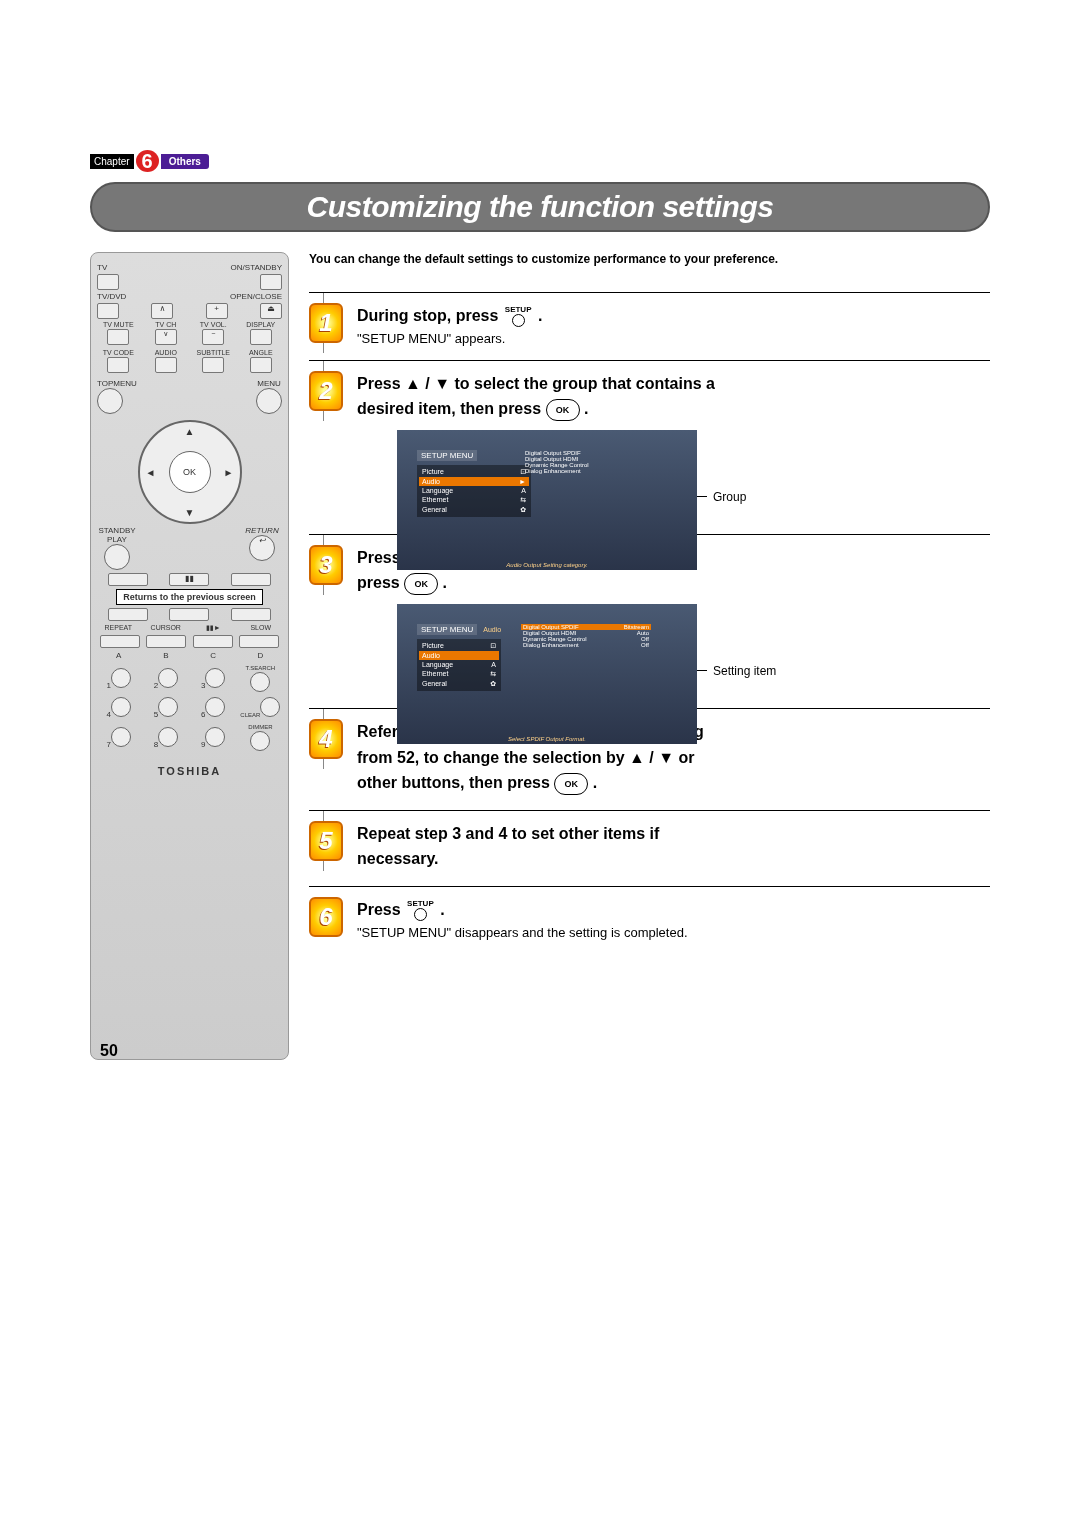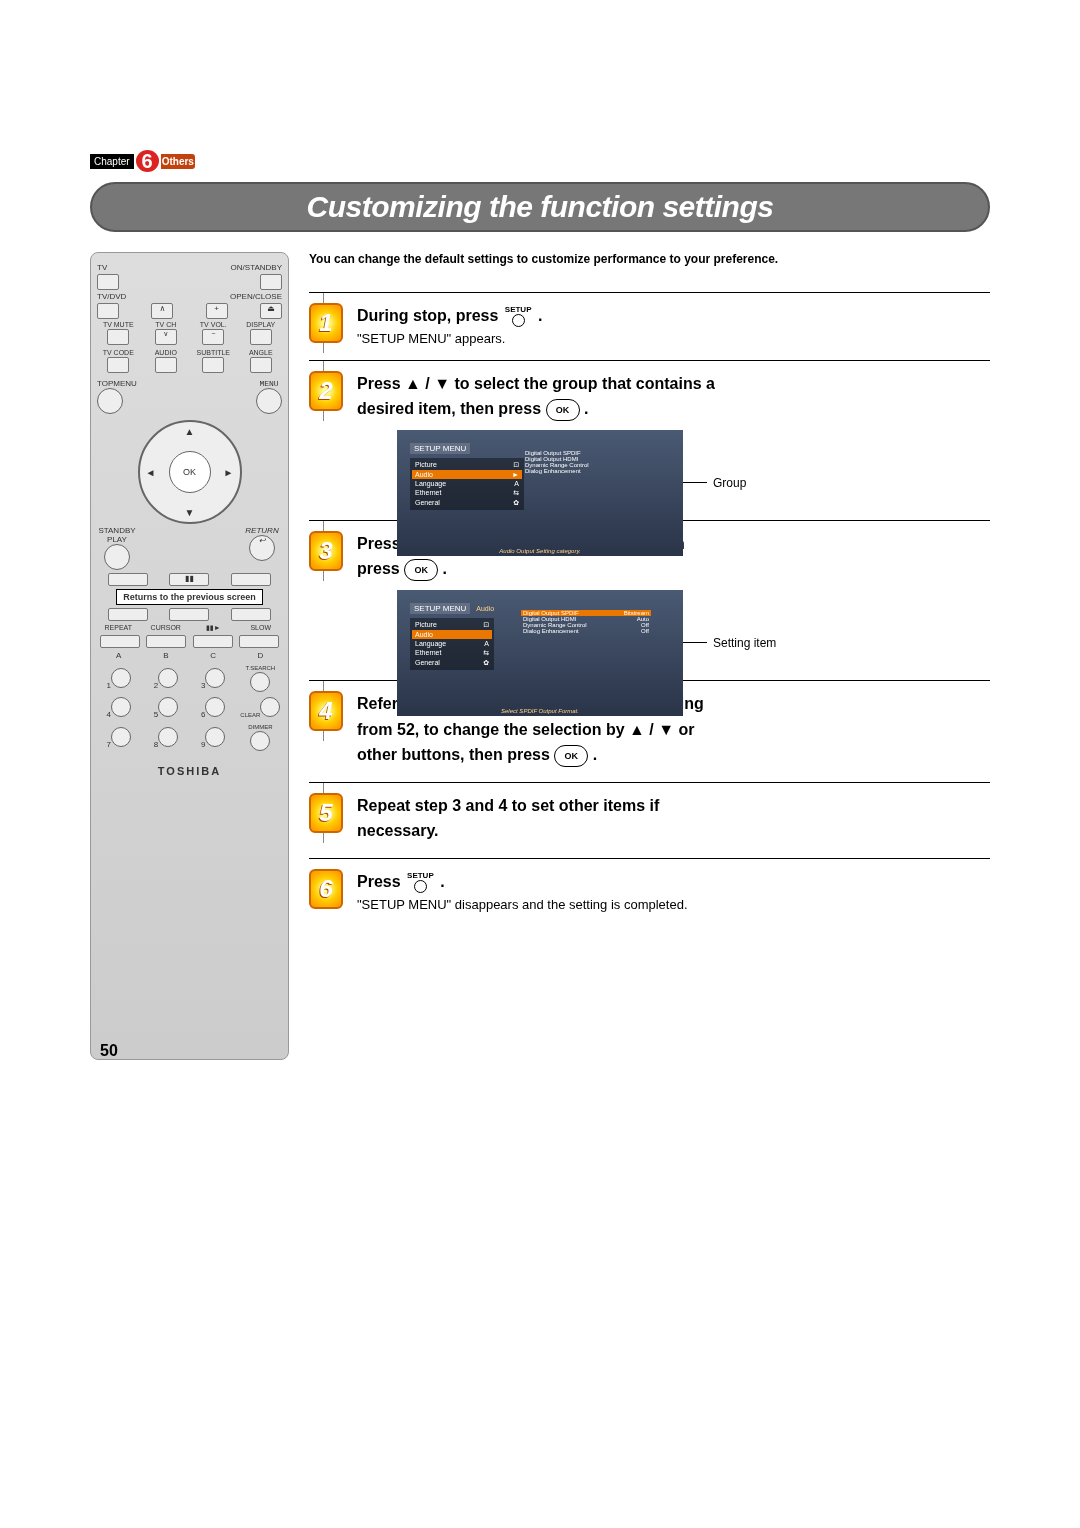--- a/index.html
+++ b/index.html
@@ -30,23 +30,23 @@
     background: #d22;
     color: #fff;
     font-weight: bold;
     font-size: 20px;
     padding: 0 6px;
     border-radius: 50%;
     margin: 0 2px;
     line-height: 22px;
   }
   .chapter-tab .label {
-    background: #c2410c;
+    background: #4c1d95;
     color: #fff;
-    padding: 2px 1px;
+    padding: 2px 8px;
     font-weight: bold;
     border-radius: 0 3px 3px 0;
   }
   .title-bar {
     background: #777;
     border-radius: 30px;
     padding: 6px;
     border: 2px solid #555;
     margin-bottom: 20px;
   }
@@ -223,21 +223,21 @@
   .sep {
     border-top: 1px solid #000;
     margin: 8px 0 10px 0;
   }
   .screen {
     width: 260px;
     height: 100px;
     background: linear-gradient(#4a5a73, #2a3449);
     color: #fff;
     font-size: 7px;
-    padding: 13px;
+    padding: 20px;
     margin: 8px 0 0 40px;
     position: relative;
   }
   .screen-title { background: rgba(255,255,255,0.15); padding: 1px 4px; display: inline-block; font-size: 8px;}
   .screen-list {
     background: rgba(0,0,0,0.4);
     margin-top: 4px;
     width: 110px;
     padding: 2px;
   }
@@ -346,21 +346,21 @@
         <div>
             <span>ANGLE</span>
             <span class="rb-small"></span>
           </div>
       </div>
       <div class="row-big" style="margin-top:6px;">
         <div style="display:flex;flex-direction:column;align-items:flex-start;">
           <span>TOPMENU</span>
           <span class="circle-btn"></span>
         </div>
-        <div style="display:flex;flex-direction:column;font-family:Liberation Mono, monospace;">
+        <div style="display:flex;flex-direction:column;">
           <span>MENU</span>
           <span class="circle-btn"></span>
         </div>
       </div>
       <div class="nav-ring">
         <div class="ok-btn">OK</div>
         <span class="tri" style="top:4px;">▲</span>
         <span class="tri" style="bottom:4px;">▼</span>
         <span class="tri" style="left:6px;">◄</span>
         <span class="tri" style="right:6px;">►</span>

